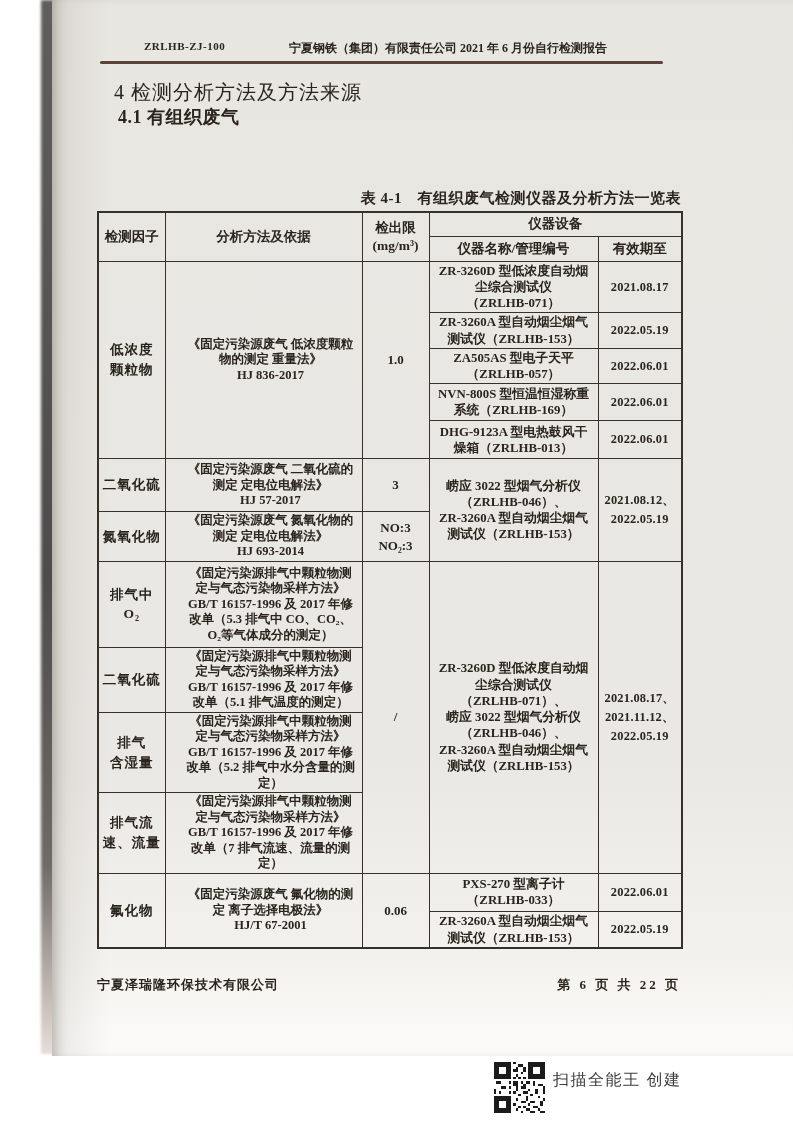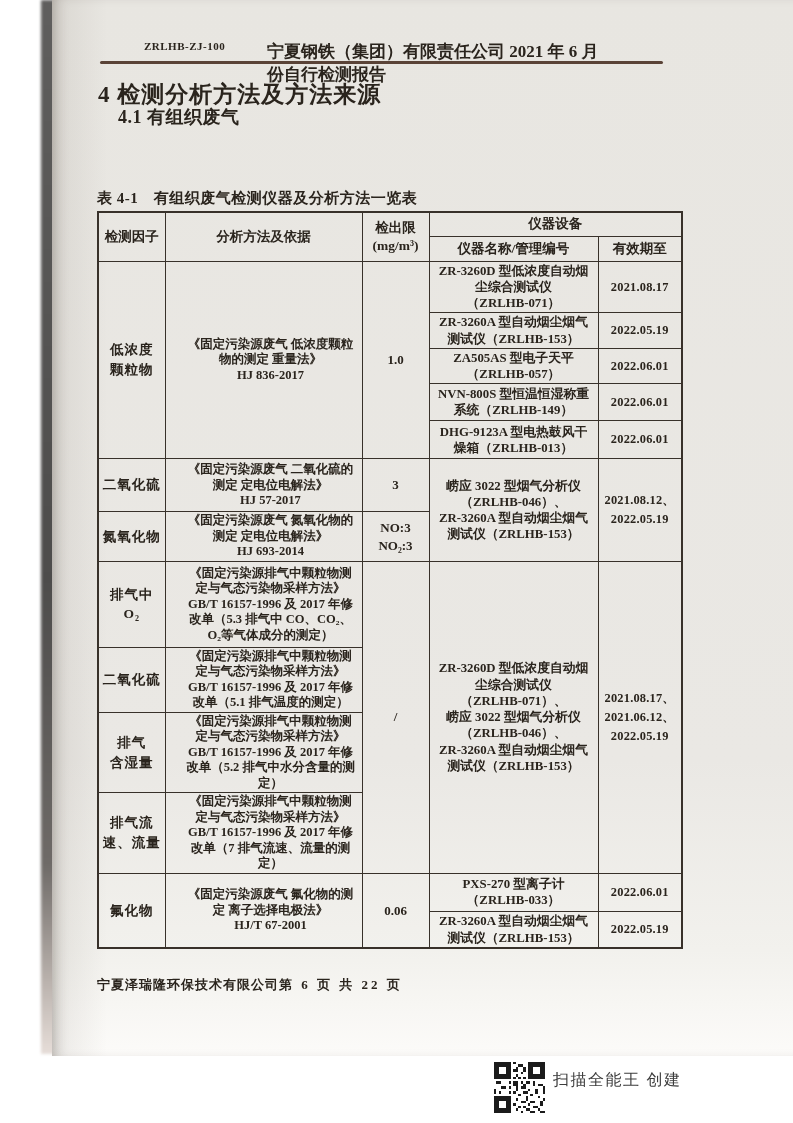--- a/index.html
+++ b/index.html
@@ -11,37 +11,37 @@
   body{width:793px;height:1123px;position:relative;background:#ffffff;overflow:hidden;
        font-family:"Liberation Serif","DejaVu Serif",serif;color:var(--ink);}
   .spine{position:absolute;left:41px;top:0;width:14px;height:1054px;
        background:linear-gradient(180deg,#5f5e5d 0%,#4d4c4b 55%,#6e6a67 82%,#b9b1ac 93%,#e6ddd8 100%);
        filter:blur(1.6px);}
   .scan{position:absolute;left:52px;top:0;width:741px;height:1056px;
        background:linear-gradient(90deg,rgba(110,100,90,0.12) 0,rgba(0,0,0,0) 55px),
                   linear-gradient(180deg,#e8e6e1 0%,#eae8e4 72%,#f2f1ed 90%,#fcfbf9 100%);
        box-shadow:inset 10px 0 14px -8px rgba(60,50,40,.35);}
   .pg-doc-code{position:absolute;left:52px;top:40px;font-size:11px;font-weight:bold;letter-spacing:.5px;margin-left:40px;}
-  .pg-title{position:absolute;left:215px;top:40px;width:340px;text-align:left;font-size:17px;font-weight:bold;}
+  .pg-title{position:absolute;left:215px;top:40px;width:340px;text-align:right;font-size:12px;font-weight:bold;}
   .header-rule{position:absolute;left:48px;top:61px;width:563px;height:3px;background:var(--rule);border-radius:2px;}
-  .h1{position:absolute;left:46px;top:79px;font-size:23px;font-weight:bold;letter-spacing:1px;}
+  .h1{position:absolute;left:62px;top:79px;font-size:20px;font-weight:normal;letter-spacing:1px;}
   .h2{position:absolute;left:66px;top:105px;font-size:18px;font-weight:bold;letter-spacing:.5px;}
   .intro{position:absolute;left:84px;top:155px;font-size:17px;font-weight:600;letter-spacing:1px;}
-  .caption{position:absolute;left:45px;top:189px;width:584px;text-align:left;font-size:15px;font-weight:bold;letter-spacing:.5px;}
+  .caption{position:absolute;left:45px;top:189px;width:584px;text-align:right;font-size:15px;font-weight:bold;letter-spacing:.5px;}
   table.tbl{position:absolute;left:45px;top:211px;width:584px;border-collapse:collapse;table-layout:fixed;
        border:2.4px solid var(--border);}
   .tbl th,.tbl td{border:1px solid var(--border);text-align:center;vertical-align:middle;
        white-space:pre-line;padding:1px 2px;font-weight:bold;color:var(--ink);}
   .tbl th{font-size:13.5px;line-height:1.3;}
   td.factor{font-size:13.5px;line-height:1.45;letter-spacing:1px;}
   td.method{font-size:12.5px;line-height:1.24;padding-left:16px;}
   td.limit{font-size:13px;line-height:1.35;}
   td.instr{font-size:12.8px;line-height:1.27;}
   td.valid{font-size:12.4px;line-height:1.5;letter-spacing:.2px;margin-left:30px;}
-  .footer{position:absolute;left:45px;top:976px;width:584px;display:flex;justify-content:flex-start;}
+  .footer{position:absolute;left:45px;top:976px;width:584px;display:flex;justify-content:space-between;}
   .footer .company{font-size:13px;font-weight:bold;letter-spacing:1px;}
   .footer .pageno{font-size:13px;font-weight:bold;letter-spacing:3px;}
   .qr{position:absolute;left:494px;top:1062px;width:51px;height:51px;}
   .qr svg{width:100%;height:100%;shape-rendering:crispEdges;}
   .qr-label{position:absolute;left:553px;top:1070px;font-size:16px;letter-spacing:1.5px;color:var(--wm);
        font-family:"Liberation Sans","DejaVu Sans",sans-serif;}
 </style>
 </head>
 <body>
 
@@ -96,21 +96,21 @@
 测试仪（ZRLHB-153）</td>
         <td class="valid">2022.05.19</td>
       </tr>
       <tr style="height:34px">
         <td class="instr">ZA505AS 型电子天平
 （ZRLHB-057）</td>
         <td class="valid">2022.06.01</td>
       </tr>
       <tr style="height:37px">
         <td class="instr">NVN-800S 型恒温恒湿称重
-系统（ZRLHB-149）</td>
+系统（ZRLHB-169）</td>
         <td class="valid">2022.06.01</td>
       </tr>
       <tr style="height:38px">
         <td class="instr">DHG-9123A 型电热鼓风干
 燥箱（ZRLHB-013）</td>
         <td class="valid">2022.06.01</td>
       </tr>
 
       <tr style="height:53px">
         <td class="factor">二氧化硫</td>
@@ -143,21 +143,21 @@
 O₂等气体成分的测定）</td>
         <td class="limit" rowspan="4">/</td>
         <td class="instr" rowspan="4">ZR-3260D 型低浓度自动烟
 尘综合测试仪
 （ZRLHB-071）、
 崂应 3022 型烟气分析仪
 （ZRLHB-046）、
 ZR-3260A 型自动烟尘烟气
 测试仪（ZRLHB-153）</td>
         <td class="valid" rowspan="4">2021.08.17、
-2021.06.12、
+2021.11.12、
 2022.05.19</td>
       </tr>
       <tr style="height:64px">
         <td class="factor">二氧化硫</td>
         <td class="method">《固定污染源排气中颗粒物测
 定与气态污染物采样方法》
 GB/T 16157-1996 及 2017 年修
 改单（5.1 排气温度的测定）</td>
       </tr>
       <tr style="height:77px">

